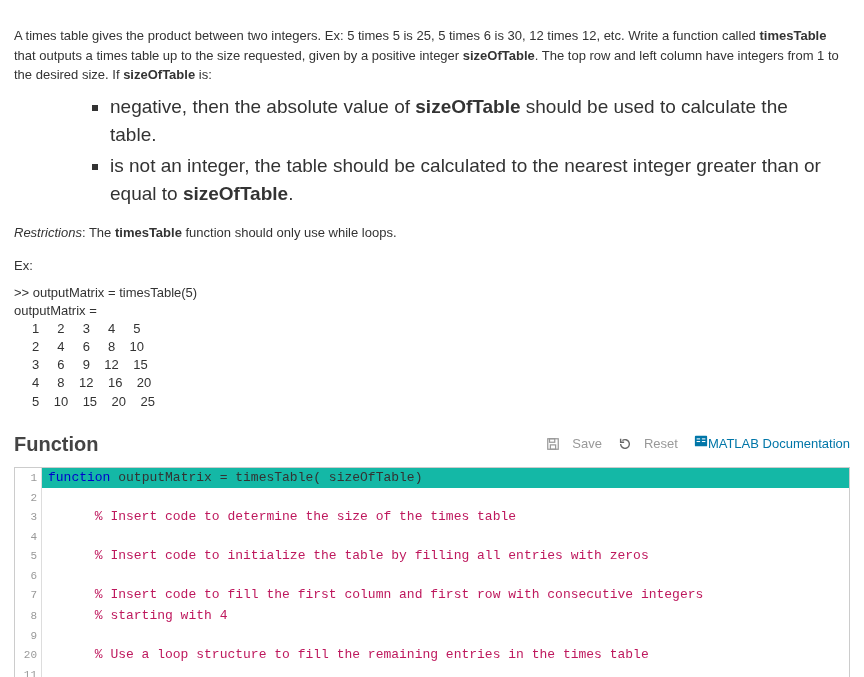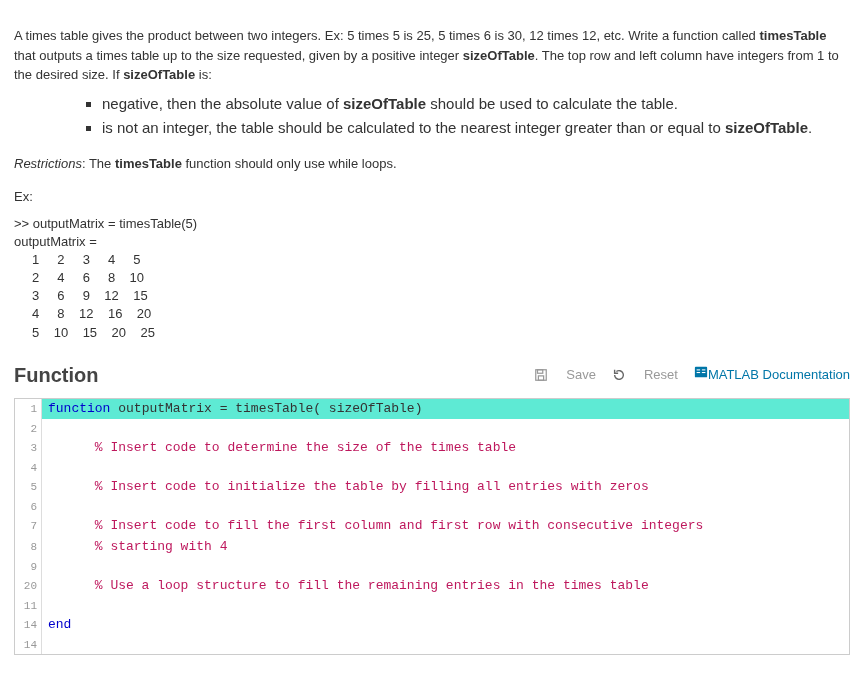--- a/index.html
+++ b/index.html
@@ -11,22 +11,22 @@
   }
   p { margin: 14px 0 8px 0; }
   b { font-weight: bold; }
   i { font-style: italic; }
   ul.bullets {
     margin: 6px 0 10px 80px;
     padding: 0;
   }
   ul.bullets li {
     list-style-type: square;
-    font-size: 15px;
-    margin: 2px 8px;
+    font-size: 19px;
+    margin: 2px 16px;
   }
   .mono {
     font-family: Liberation Sans, sans-serif;
     font-size: 13px;
     white-space: pre;
     line-height: 1.4;
     margin: 6px 0 18px 0;
   }
   .section-row {
     display: flex;
@@ -41,21 +41,21 @@
   }
   .toolbar {
     display: flex;
     align-items: center;
     gap: 16px;
     font-size: 13px;
   }
   .tool-btn {
     display: inline-flex;
     align-items: center;
-    gap: 18px;
+    gap: 12px;
     color: #999;
     cursor: pointer;
   }
   .doclink {
     color: #0076A8;
     display: inline-flex;
     align-items: flex-start;
     gap: 0;
     cursor: pointer;
   }
@@ -79,21 +79,21 @@
     flex-shrink: 0;
     font-size: 11px;
     padding-top:2px;
   }
   .code {
     padding-left: 6px;
     white-space: pre;
     flex: 1;
   }
   .row.hl .code {
-    background: #5eead4;
+    background: #14b8a6;
   }
   .kw { color: #0000cc; }
   .cm { color: #be185d; }
 </style>
 </head>
 <body>
 
 <p>
   <span>A times table gives the product between two integers. Ex: 5 times 5 is 25,  5 times 6 is 30, 12 times 12, etc. Write a function called </span><b>timesTable</b><span> that outputs a times table up to the size requested, given by a positive integer </span><b>sizeOfTable</b><span>.  The top row and left column have integers from 1 to the desired size. If </span><b>sizeOfTable</b><span> is:</span>
 </p>

